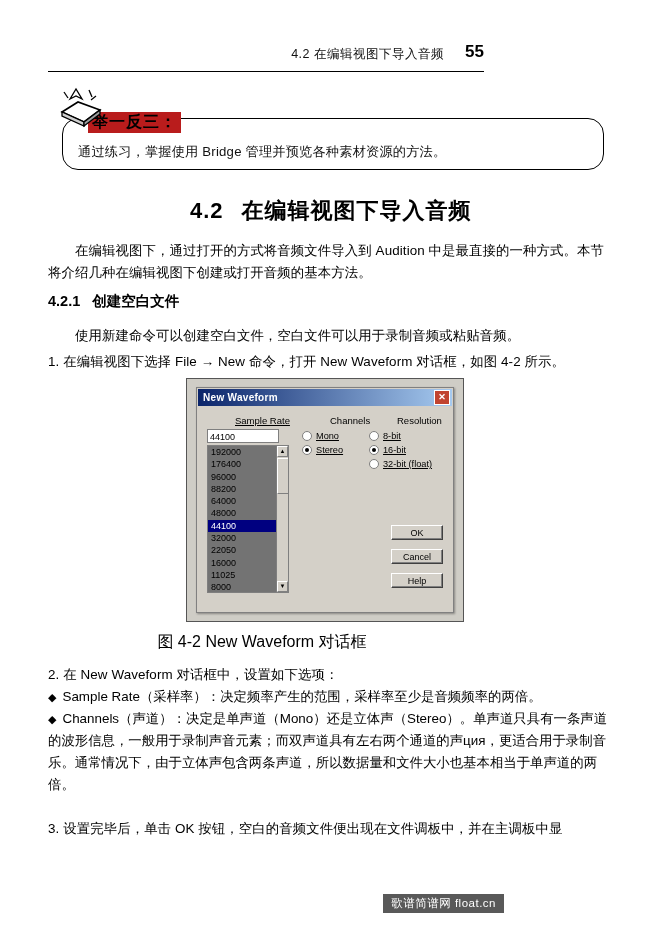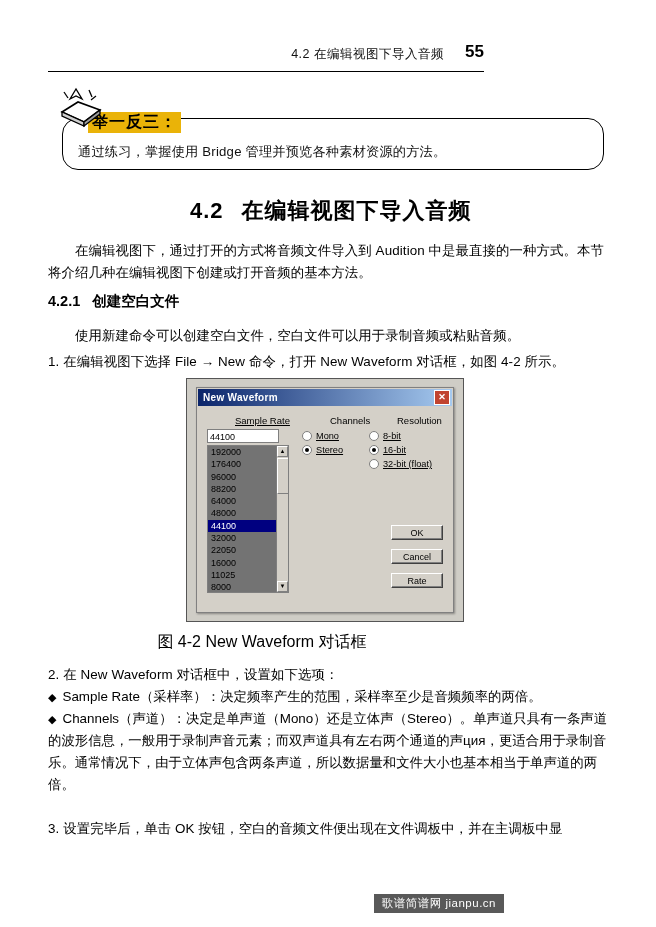--- a/index.html
+++ b/index.html
@@ -65,21 +65,21 @@
     box-sizing: border-box;
   }
   .tip-label {
     position: absolute;
     left: 88px;
     top: 112px;
     font-size: 16px;
     font-weight: bold;
     font-family: "Liberation Sans", sans-serif;
     letter-spacing: 1px;
-    background: #eab308;
+    background: #b91c1c;
     padding: 0 4px;
     z-index: 3;
   }
   .tip-text {
     position: absolute;
     left: 78px;
     top: 143px;
     font-size: 13.2px;
     font-family: "Liberation Sans", sans-serif;
     color: #111;
@@ -447,32 +447,32 @@
           <span class="radio on"></span>
           <span class="u">16-bit</span>
         </div>
         <div class="radio-row" style="left:172px; top:52px;">
           <span class="radio"></span>
           <span class="u">32-bit (float)</span>
         </div>
 
         <div class="btn ok">OK</div>
         <div class="btn cancel">Cancel</div>
-        <div class="btn help">Rate</div>
+        <div class="btn help">Help</div>
       </div>
     </div>
   </div>
 
   <div class="fig-cap">图 4-2   New Waveform 对话框</div>
 
   <div class="para p4">2. 在 New Waveform 对话框中，设置如下选项：</div>
 
   <div class="bullet b1">
     <span class="dia">◆</span><span>Sample Rate（采样率）：决定频率产生的范围，采样率至少是音频频率的两倍。</span>
   </div>
   <div class="bullet b2">
     <span class="dia">◆</span><span>Channels（声道）：决定是单声道（Mono）还是立体声（Stereo）。单声道只具有一条声道的波形信息，一般用于录制声音元素；而双声道具有左右两个通道的声ция，更适合用于录制音乐。通常情况下，由于立体声包含两条声道，所以数据量和文件大小也基本相当于单声道的两倍。</span>
   </div>
 
   <div class="para p5">3. 设置完毕后，单击 OK 按钮，空白的音频文件便出现在文件调板中，并在主调板中显</div>
 
-  <div class="watermark">歌谱简谱网 jianpu.cn</div>
+  <div class="watermark">歌谱简谱网 float.cn</div>
 </div>
 
 </body></html>

